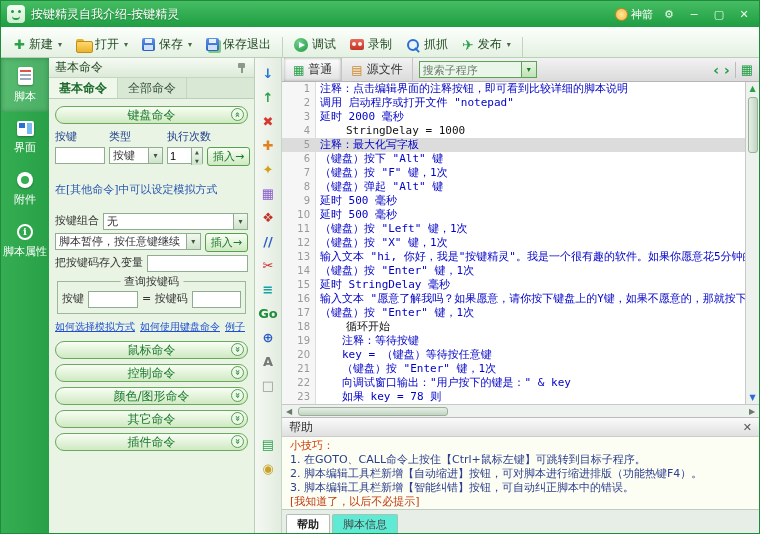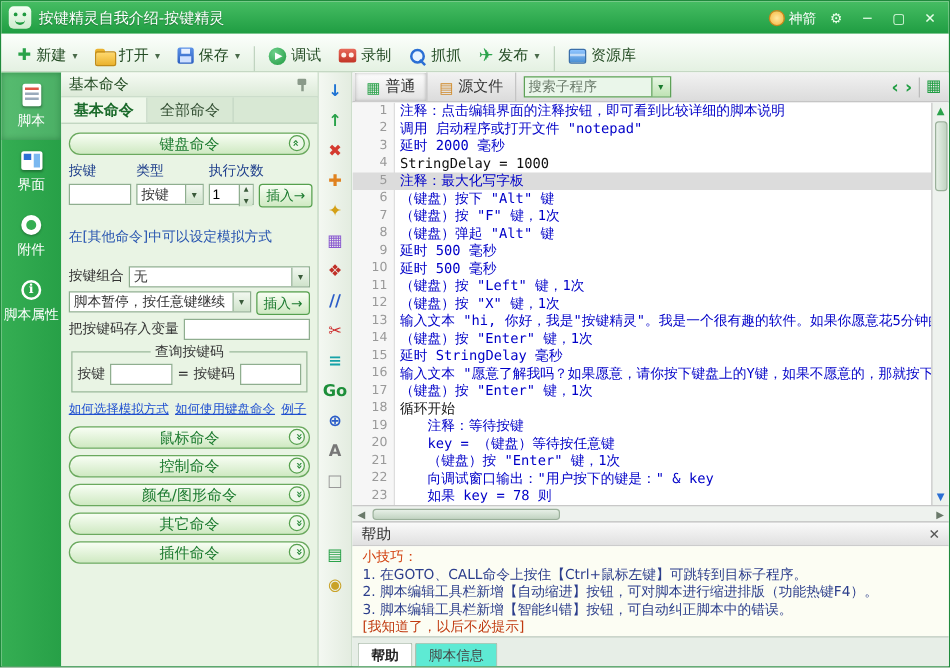--- a/index.html
+++ b/index.html
@@ -118,21 +118,21 @@
   .nav-sep{width:1px;height:16px;background:#bbb;display:inline-block;}
 
   .code-wrap{flex:1;position:relative;overflow:hidden;background:#fff;}
   .gutter-bg{position:absolute;left:0;top:0;bottom:0;width:34px;background:#f6f6f6;border-right:1px solid #ddd;}
   .lines{position:absolute;left:0;top:0;right:14px;}
   .line{display:flex;height:14px;line-height:14px;font-family:"DejaVu Sans Mono","DejaVu Sans",monospace;font-size:11px;white-space:pre;position:relative;}
   .ln{width:34px;flex:0 0 34px;text-align:right;padding-right:6px;color:#999;font-size:10px;font-family:"DejaVu Sans",sans-serif;}
   .ct{flex:1;overflow:hidden;}
   .line.hl{background:#dcdcdc;}
   .c-blue{color:#0000c8;}
-  .c-black{color:#101010;}
+  .c-black{color:#101010;margin-left:26px;}
   .vscroll{position:absolute;right:0;top:0;bottom:0;width:14px;background:#eef2ee;border-left:1px solid #c8c8c8;display:flex;flex-direction:column;align-items:center;}
   .sarrow{height:13px;width:100%;display:flex;align-items:center;justify-content:center;font-size:8px;}
   .sgreen{color:#2aa24a;}
   .sblue{color:#2b6fd4;}
   .vthumb{width:10px;height:56px;background:linear-gradient(90deg,#e6efe6,#c2d4c2);border:1px solid #9ab09a;border-radius:3px;margin-top:2px;}
   .sfill{flex:1;}
   .hscroll{flex:0 0 13px;background:#eef2ee;border-top:1px solid #c8c8c8;display:flex;align-items:center;}
   .harrow{width:14px;display:flex;align-items:center;justify-content:center;font-size:8px;color:#6a7a6a;}
   .hthumb{width:150px;height:9px;background:linear-gradient(#e6efe6,#c2d4c2);border:1px solid #9ab09a;border-radius:3px;margin:0 2px;}
   .hfill{flex:1;}
@@ -176,43 +176,43 @@
       <div class="tbtn">
         <span class="tb-icon i-open"></span>
         <span>打开</span>
         <span class="arr">▾</span>
       </div>
       <div class="tbtn">
         <span class="tb-icon i-save"></span>
         <span>保存</span>
         <span class="arr">▾</span>
       </div>
+      <div class="tbtn">
+        <span class="tb-icon i-save-exit"></span>
+        <span>保存退出</span>
+      </div>
       <span class="tsep"></span>
       <div class="tbtn">
         <span class="tb-icon i-debug"></span>
         <span>调试</span>
       </div>
       <div class="tbtn">
         <span class="tb-icon i-record"></span>
         <span>录制</span>
       </div>
       <div class="tbtn">
         <span class="tb-icon i-capture"></span>
         <span>抓抓</span>
       </div>
       <div class="tbtn">
         <span class="tb-icon i-publish"></span>
         <span>发布</span>
         <span class="arr">▾</span>
       </div>
       <span class="tsep"></span>
-      <div class="tbtn">
-        <span class="tb-icon i-library"></span>
-        <span>资源库</span>
-      </div>
     </div>
 
   <div class="sidebar">
       <div class="side-item active">
         <span class="si si-script"></span>
         <span class="si-label">脚本</span>
       </div>
       <div class="side-item">
         <span class="si si-ui"></span>
         <span class="si-label">界面</span>

